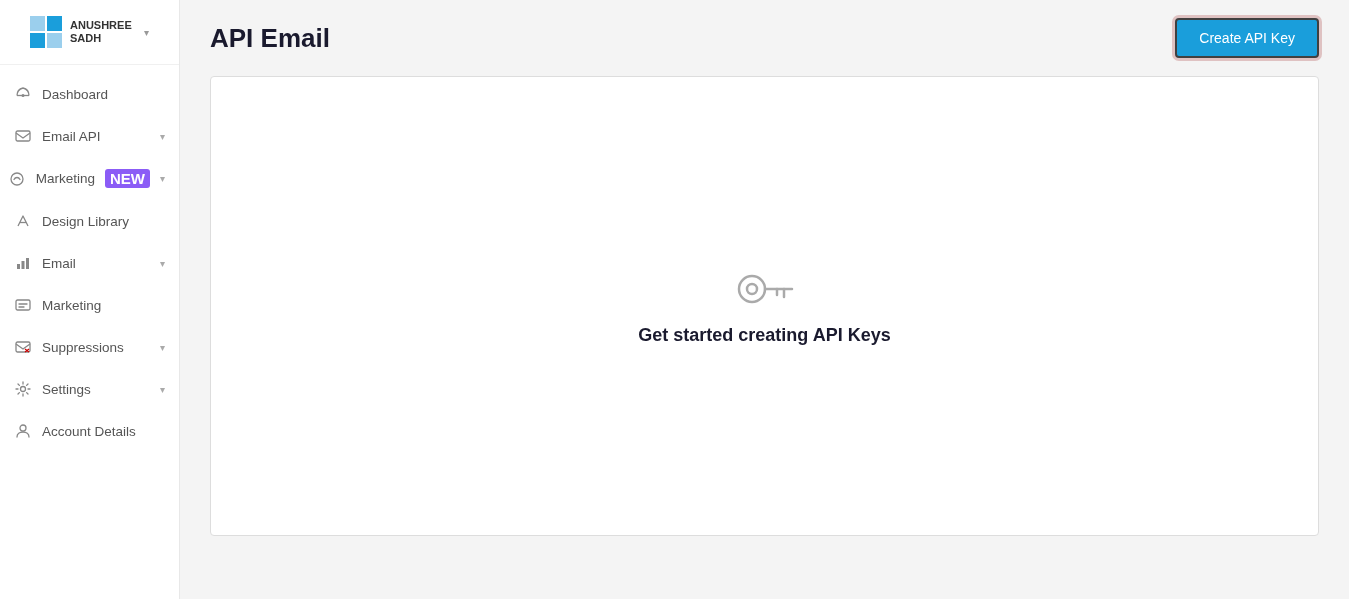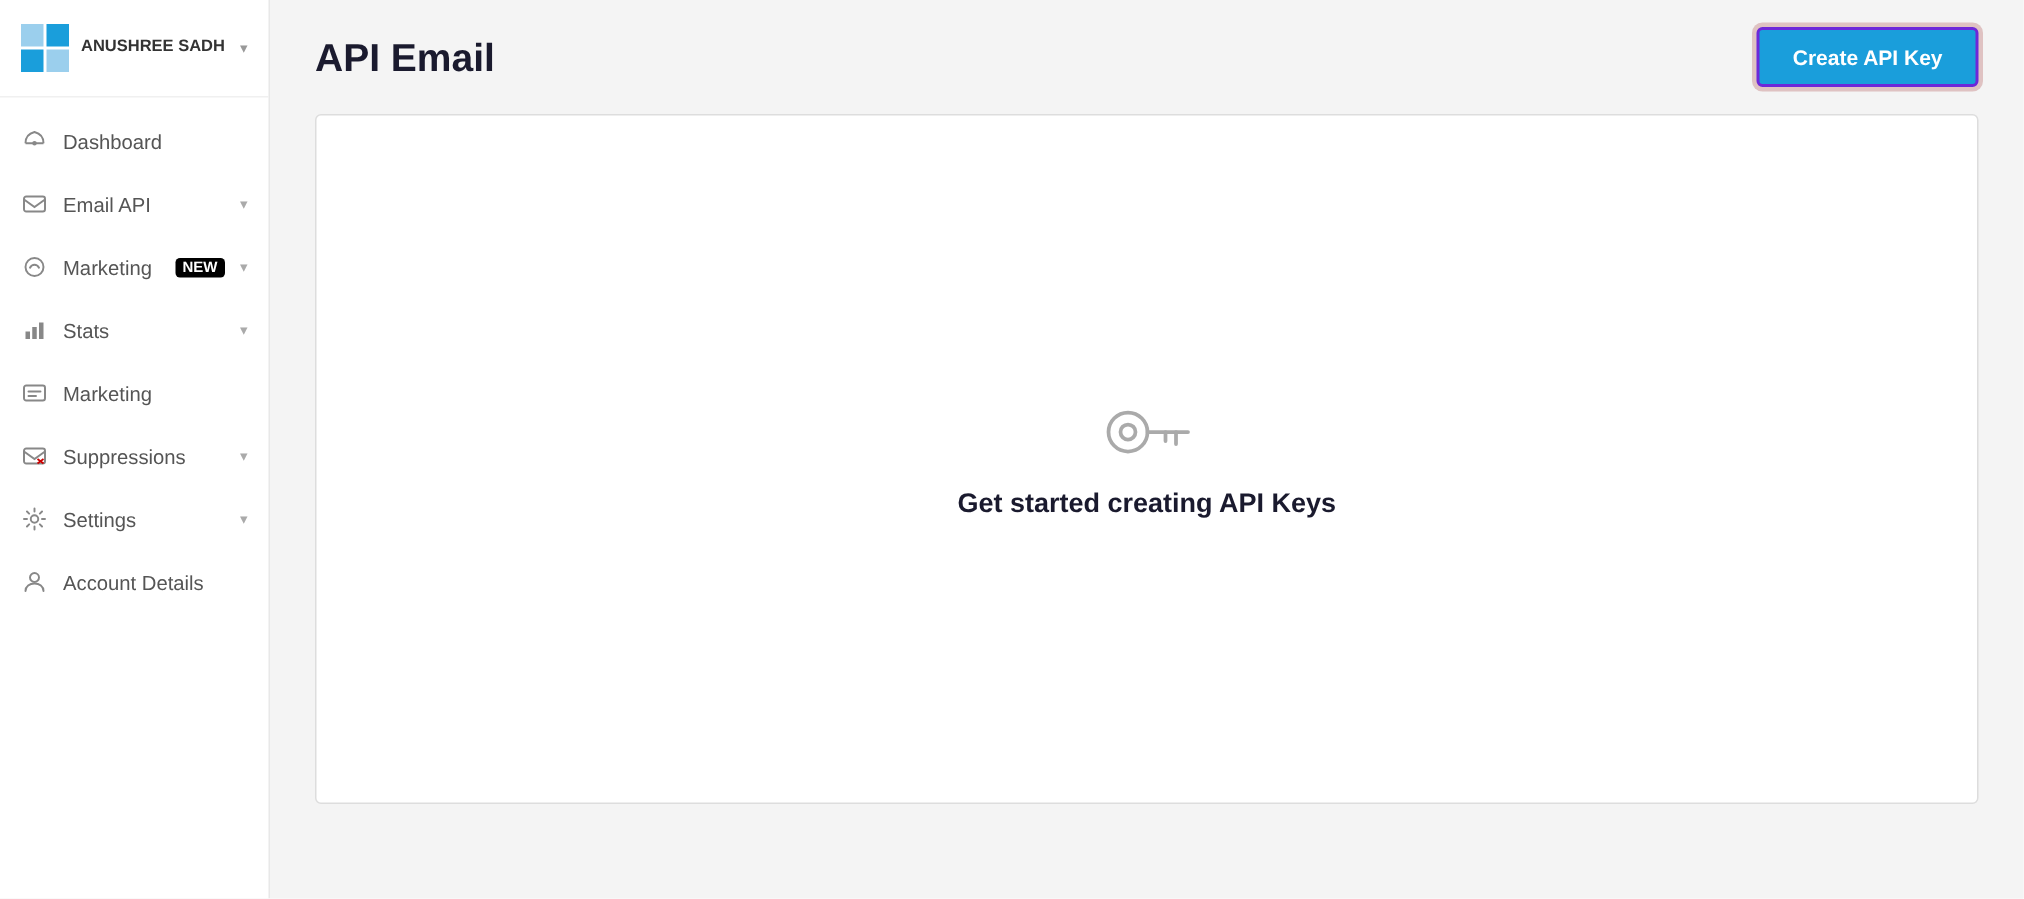--- a/index.html
+++ b/index.html
@@ -10,21 +10,21 @@
       width: 180px;
       min-width: 180px;
       background: #fff;
       border-right: 1px solid #e8e8e8;
       display: flex;
       flex-direction: column;
       height: 100%;
     }
 
     .sidebar-logo {
-      padding: 16px 14px;
+      padding: 16px 30px;
       display: flex;
       align-items: center;
       gap: 8px;
       border-bottom: 1px solid #f0f0f0;
     }
 
     .logo-icon {
       width: 32px;
       height: 32px;
       flex-shrink: 0;
@@ -65,23 +65,23 @@
     .nav-item .nav-label {
       flex: 1;
     }
 
     .nav-item .nav-chevron {
       font-size: 10px;
       color: #aaa;
     }
 
     .nav-badge {
-      background: #000000;
+      background: #8b5cf6;
       color: #fff;
-      font-size: 10px;
+      font-size: 15px;
       font-weight: 700;
       padding: 1px 5px;
       border-radius: 3px;
       text-transform: uppercase;
     }
 
     .nav-icon {
       width: 18px;
       height: 18px;
       display: flex;
@@ -110,25 +110,25 @@
 
     .page-title {
       font-size: 26px;
       font-weight: 700;
       color: #1a1a2e;
     }
 
     .create-btn {
       background: #1a9edb;
       color: #fff;
-      border: 2px solid #6d28d9;
+      border: 2px solid #404040;
       border-radius: 4px;
       padding: 10px 22px;
       font-size: 14px;
-      font-weight: 700;
+      font-weight: 400;
       cursor: pointer;
       outline: none;
       box-shadow: 0 0 0 3px rgba(158,42,43,0.25);
     }
 
     .main-body {
       flex: 1;
       padding: 0 30px 30px 30px;
       overflow-y: auto;
     }
@@ -216,30 +216,39 @@
         <svg width="16" height="16" viewBox="0 0 16 16" fill="none">
           <circle cx="8" cy="8" r="6" stroke="#888" stroke-width="1.3"></circle>
           <path d="M5 8.5c.5-1 1.5-2 3-2s2.5 1 3 2" stroke="#888" stroke-width="1.3" stroke-linecap="round"></path>
         </svg>
       </span>
       <span class="nav-label">Marketing</span>
       <span class="nav-badge">NEW</span>
       <span class="nav-chevron">▾</span>
     </div>
 
+    <div class="nav-item">
+      <span class="nav-icon">
+        <svg width="16" height="16" viewBox="0 0 16 16" fill="none">
+          <path d="M3 13L8 3l5 10" stroke="#888" stroke-width="1.3" stroke-linejoin="round"></path>
+          <path d="M5 9.5h6" stroke="#888" stroke-width="1.3"></path>
+        </svg>
+      </span>
+      <span class="nav-label">Design Library</span>
+    </div>
 
     <div class="nav-item">
       <span class="nav-icon">
         <svg width="16" height="16" viewBox="0 0 16 16" fill="none">
           <rect x="2" y="9" width="3" height="5" fill="#888"></rect>
           <rect x="6.5" y="6" width="3" height="8" fill="#888"></rect>
           <rect x="11" y="3" width="3" height="11" fill="#888"></rect>
         </svg>
       </span>
-      <span class="nav-label">Stats</span>
+      <span class="nav-label">Email</span>
       <span class="nav-chevron">▾</span>
     </div>
 
     <div class="nav-item">
       <span class="nav-icon">
         <svg width="16" height="16" viewBox="0 0 16 16" fill="none">
           <rect x="1" y="3" width="14" height="10" rx="1.5" stroke="#888" stroke-width="1.3"></rect>
           <path d="M4 7h8M4 10h5" stroke="#888" stroke-width="1.3" stroke-linecap="round"></path>
         </svg>
       </span>

